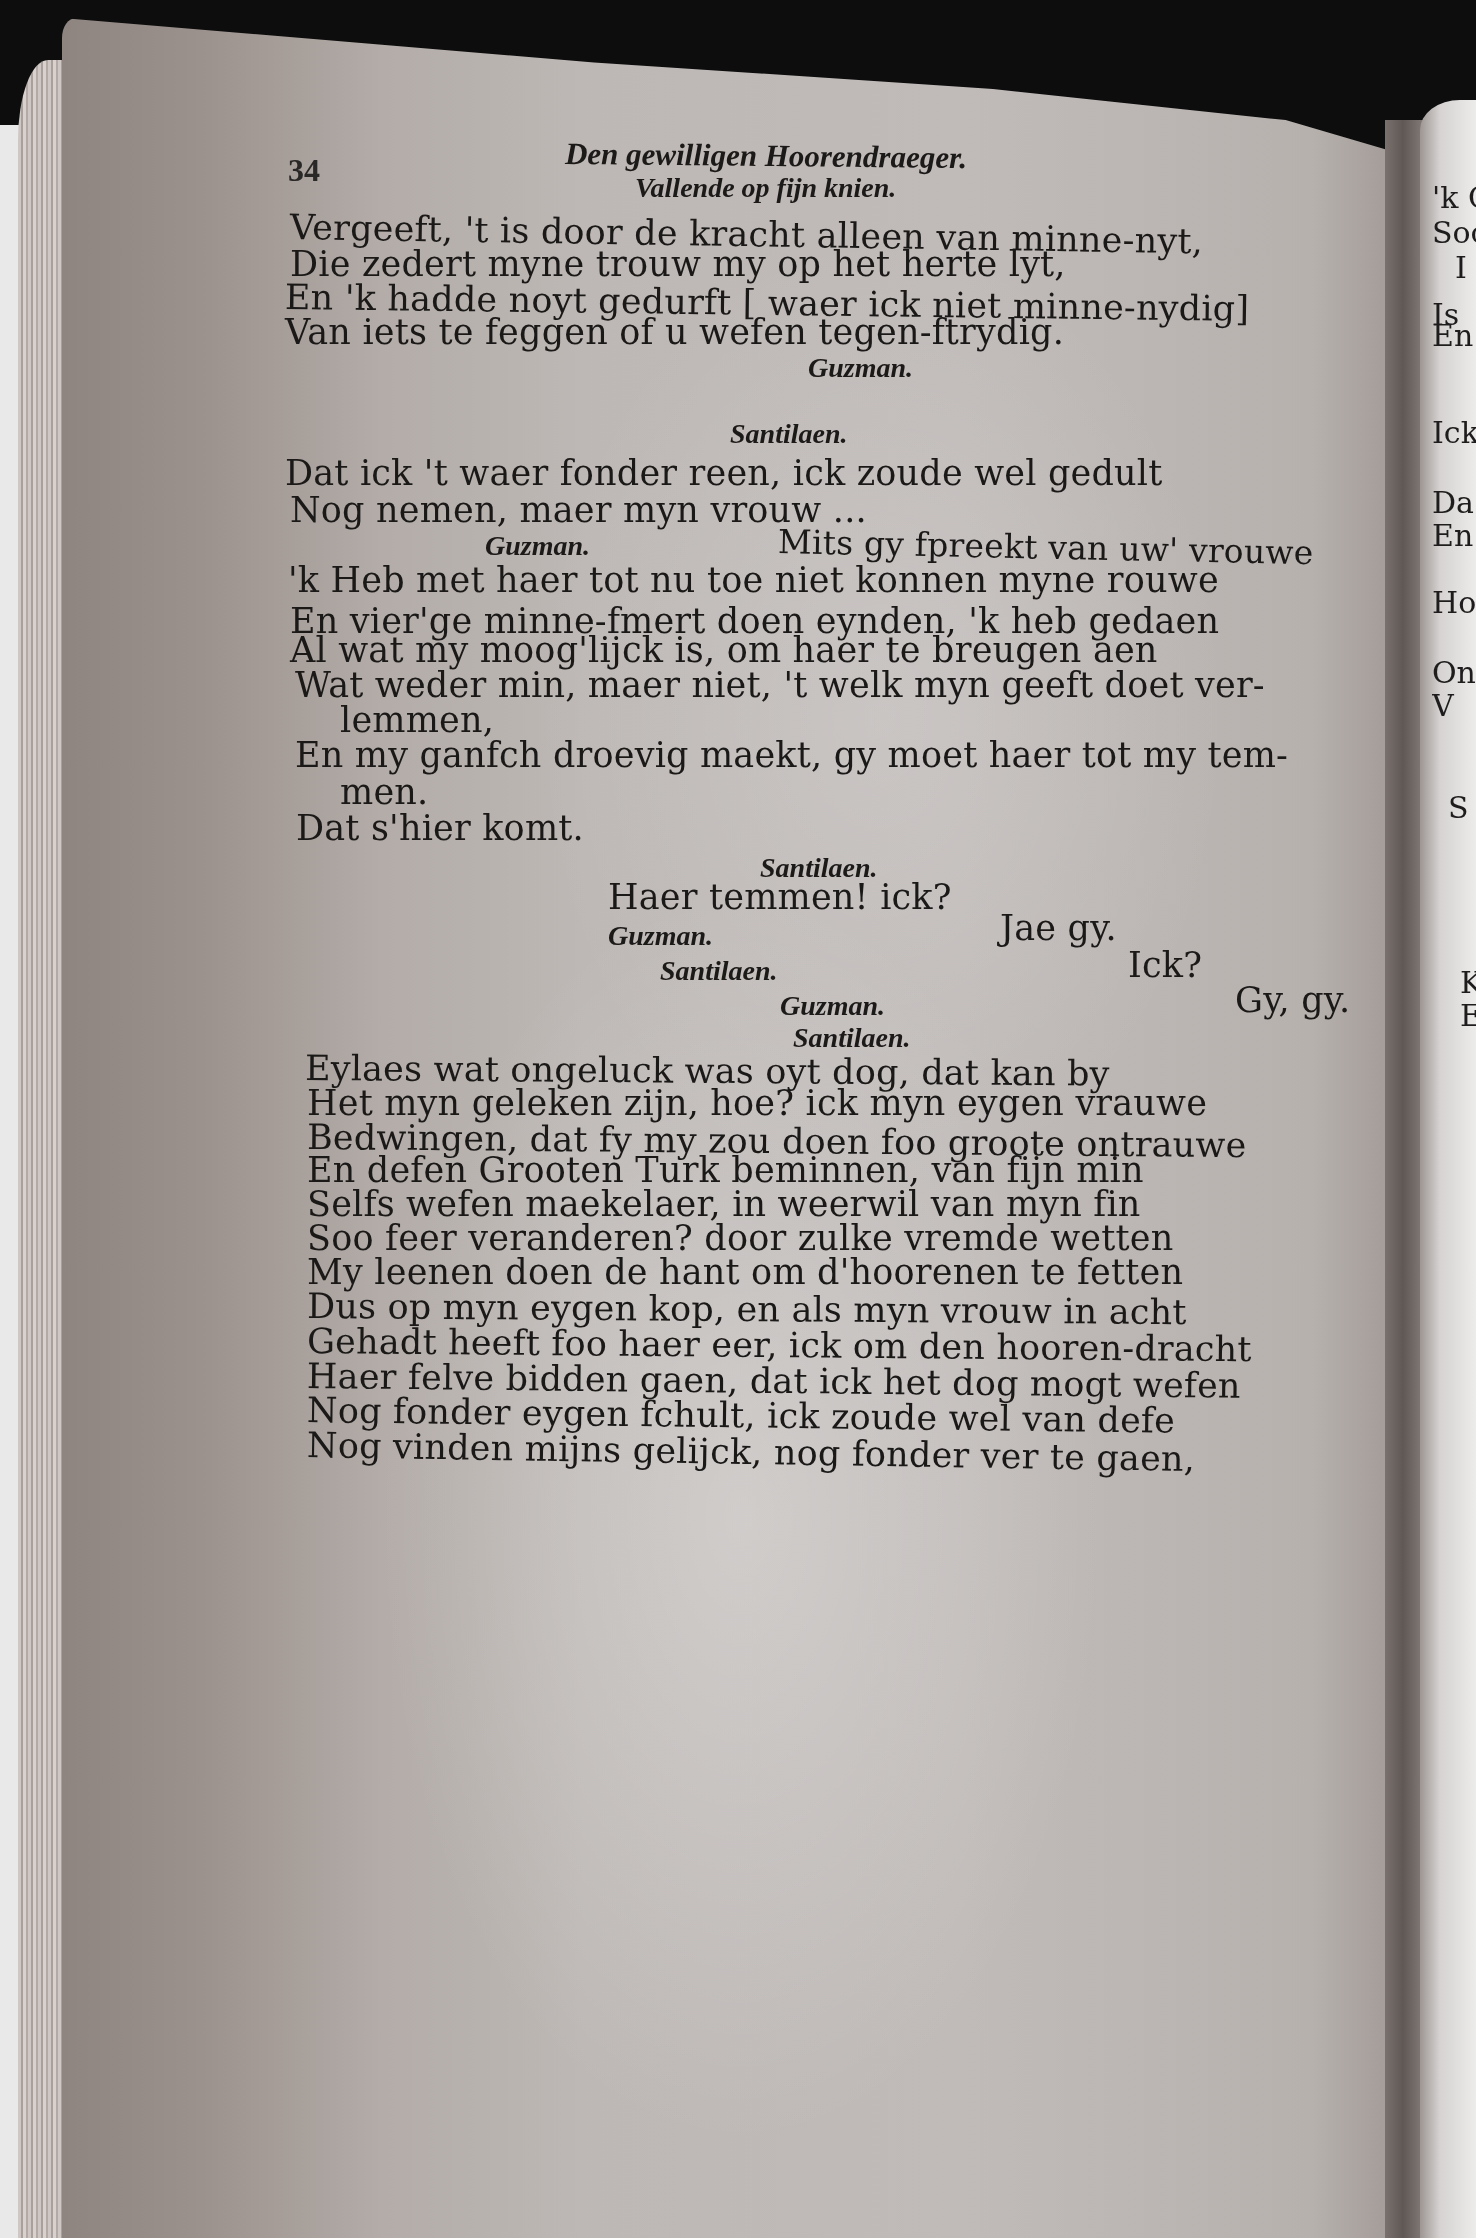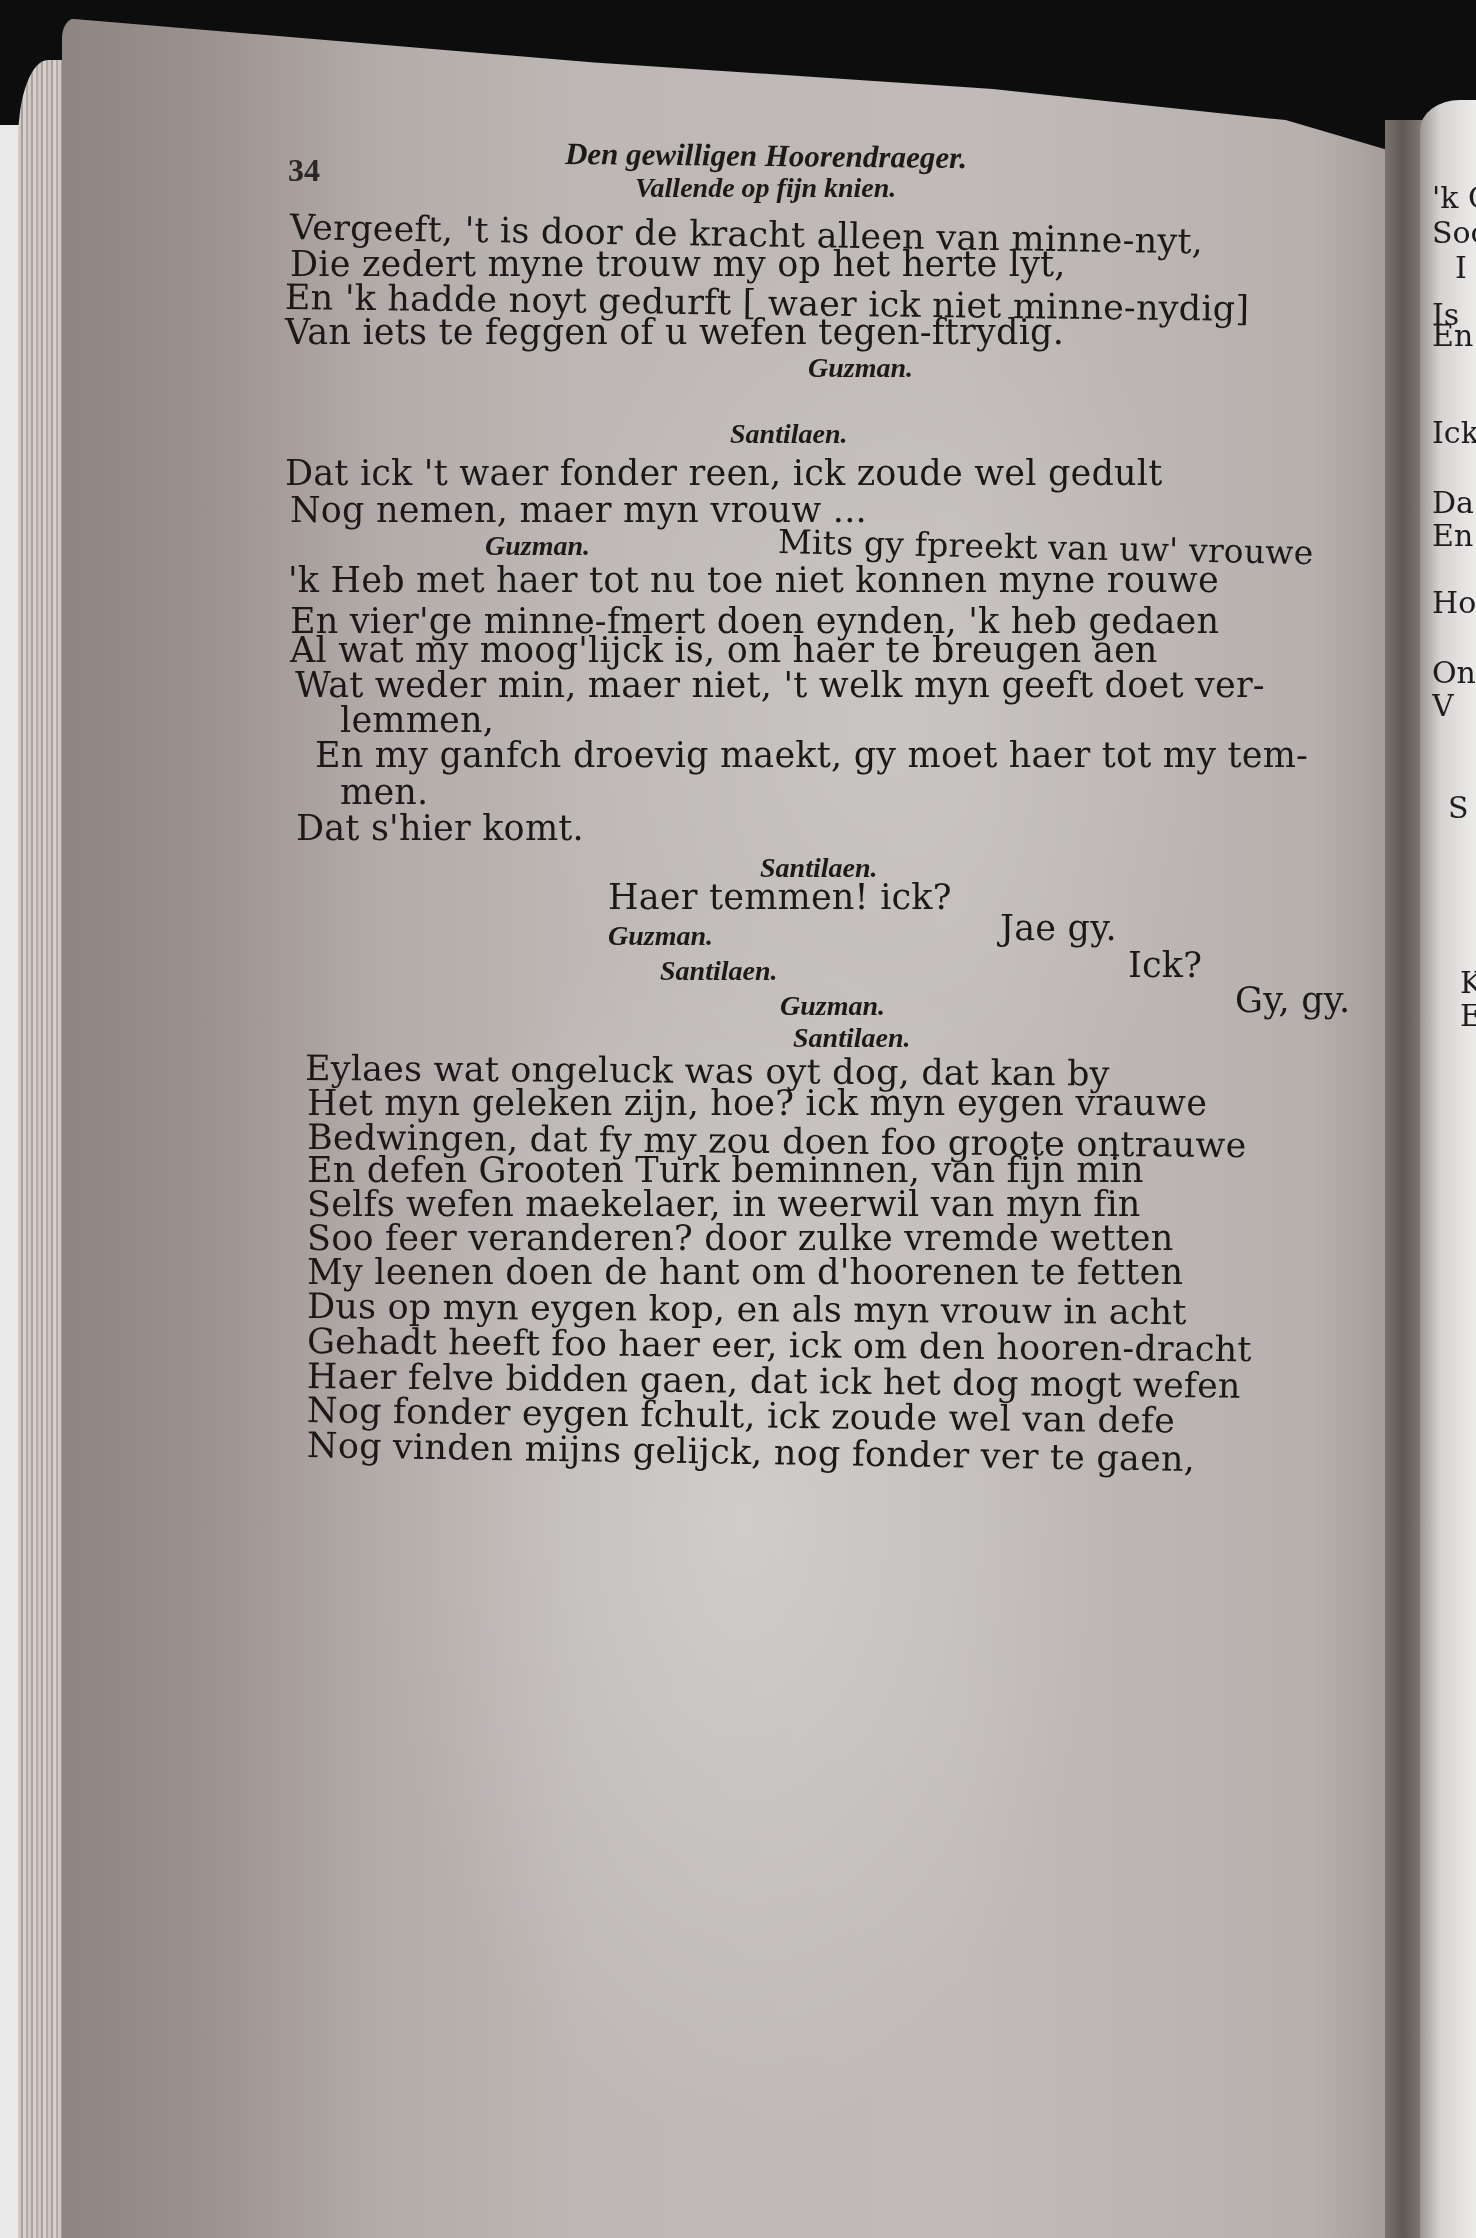--- a/index.html
+++ b/index.html
@@ -108,21 +108,21 @@
   <span class="line" style="left:290px; top:490px;">Nog nemen, maer myn vrouw ...</span>
 
   <span class="speaker" style="left:485px; top:530px;">Guzman.</span>
   <span class="line" style="left:778px; top:522px; transform: rotate(1.2deg); font-size:33px;">Mits gy fpreekt van uw' vrouwe</span>
 
   <span class="line" style="left:288px; top:560px;">'k Heb met haer tot nu toe niet konnen myne rouwe</span>
   <span class="line" style="left:290px; top:595px;margin-top:6px;">En vier'ge minne-fmert doen eynden, 'k heb gedaen</span>
   <span class="line" style="left:290px; top:630px;">Al wat my moog'lijck is, om haer te breugen aen</span>
   <span class="line" style="left:295px; top:665px;">Wat weder min, maer niet, 't welk myn geeft doet ver-</span>
   <span class="line" style="left:340px; top:700px;">lemmen,</span>
-  <span class="line" style="left:295px; top:735px;margin-left:20px;">En my ganfch droevig maekt, gy moet haer tot my tem-</span>
+  <span class="line" style="left:295px; top:735px;">En my ganfch droevig maekt, gy moet haer tot my tem-</span>
   <span class="line" style="left:340px; top:772px;">men.</span>
   <span class="line" style="left:296px; top:808px;">Dat s'hier komt.</span>
 
   <span class="speaker" style="left:760px; top:852px;">Santilaen.</span>
   <span class="line" style="left:608px; top:877px;">Haer temmen! ick?</span>
   <span class="speaker" style="left:608px; top:920px;">Guzman.</span>
   <span class="line" style="left:1000px; top:908px;">Jae gy.</span>
   <span class="speaker" style="left:660px; top:955px;">Santilaen.</span>
   <span class="line" style="left:1128px; top:945px;">Ick?</span>
   <span class="speaker" style="left:780px; top:990px;">Guzman.</span>

